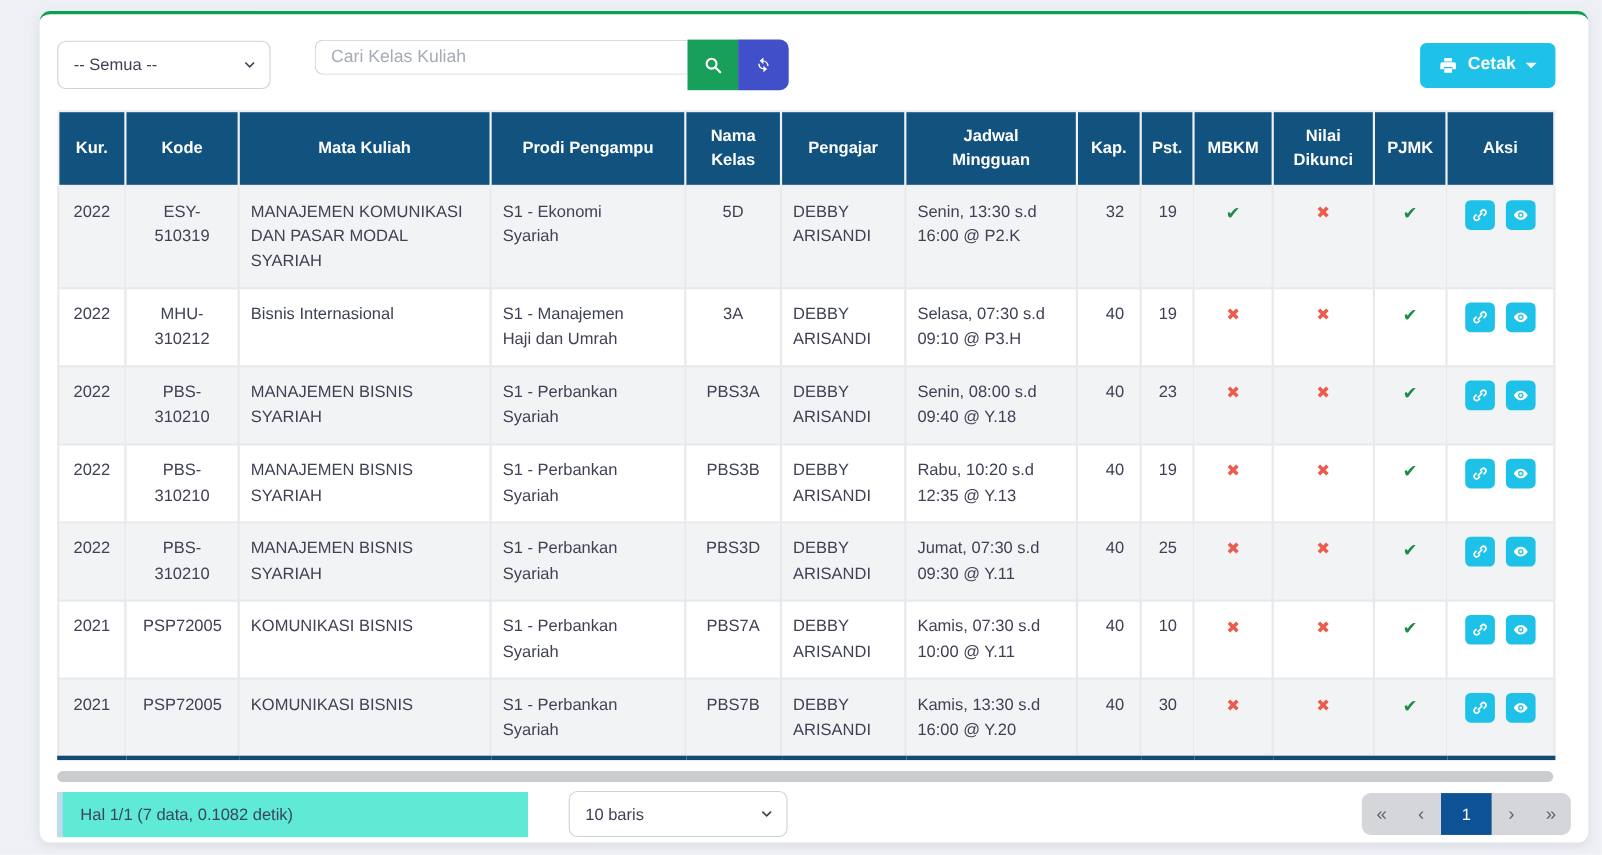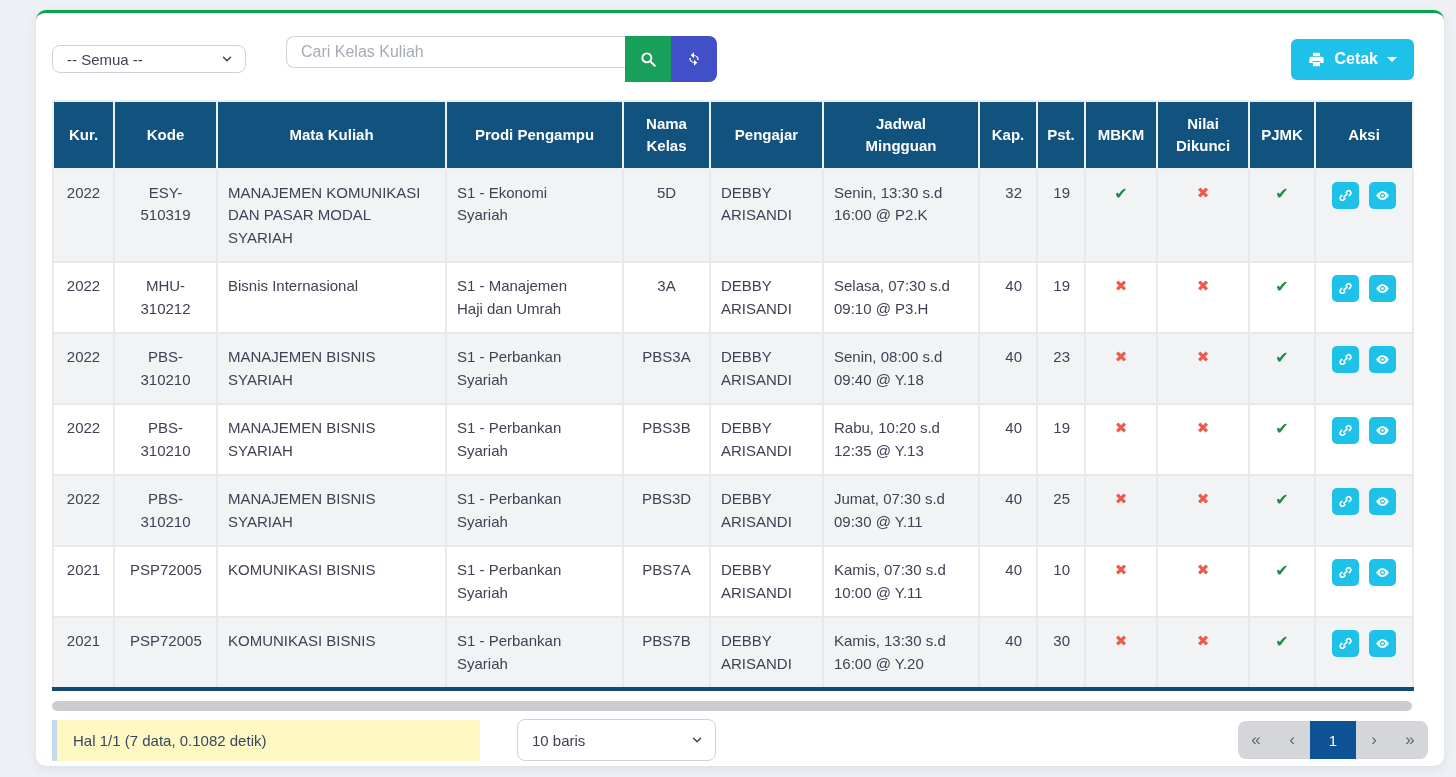--- a/index.html
+++ b/index.html
@@ -14,21 +14,21 @@
     background:#ffffff; border-radius:10px; border-top:3px solid #0aa14e;
     box-shadow:0 3px 10px rgba(60,70,90,.10);
   }
   
   .toolbar { display:flex; align-items:center; padding:23px 30px 18px 16px; }
   .select-wrap { position:relative; display:inline-block; }
   .select-wrap select {
     appearance:none; -webkit-appearance:none;
     border:1px solid #ced3da; border-radius:8px; background:#fff;
     font-family:"Liberation Sans",sans-serif; font-size:15px; color:#3f4254;
-    padding:0 36px 0 14px; height:28px;
+    padding:0 36px 0 14px; height:44px;
   }
   .filter-select select { width:194px; }
   .chev { position:absolute; right:12px; top:50%; transform:translateY(-50%); pointer-events:none; line-height:0; }
   .search-group { display:flex; margin-left:40px; }
   .search-input {
     width:339px; height:32px; border:1px solid #ced3da; border-right:none;
     border-radius:8px 0 0 8px; padding:0 14px; font-family:"Liberation Sans",sans-serif;
     font-size:16px; color:#3f4254; outline:none;
   }
   .search-input::placeholder { color:#a6abb5; }
@@ -65,21 +65,21 @@
   .action-btn {
     width:27px; height:27px; border:none; border-radius:5px; background:#1ec1e7;
     display:inline-flex; align-items:center; justify-content:center;
     margin:0 3px; padding:0; cursor:pointer; vertical-align:top;
   }
   .action-btn svg { width:15px; height:15px; display:block; }
   .hscroll { margin:10px 16px 0; height:10px; border-radius:5px; background:#cbcccf; width:1360px; }
   
   .footer { display:flex; align-items:center; margin:8px 16px 0; }
   .summary-box {
-    width:428px; background:#fef9c3; border-left:5px solid #c3d9ec;
+    width:428px; background:#5eead4; border-left:5px solid #c3d9ec;
     padding:12px 16px; font-size:15px; color:#3a4560;
   }
   .page-size { margin-left:37px; }
   .page-size select { width:199px; height:42px; }
   .pagination { margin-left:auto; display:flex; background:#d5d6da; border-radius:8px; overflow:hidden; }
   .page-item {
     width:36px; height:38px; display:flex; align-items:center; justify-content:center;
     font-size:17px; color:#62666d; background:transparent; border:none; cursor:pointer;
     font-family:"Liberation Sans",sans-serif; padding:0;
   }

